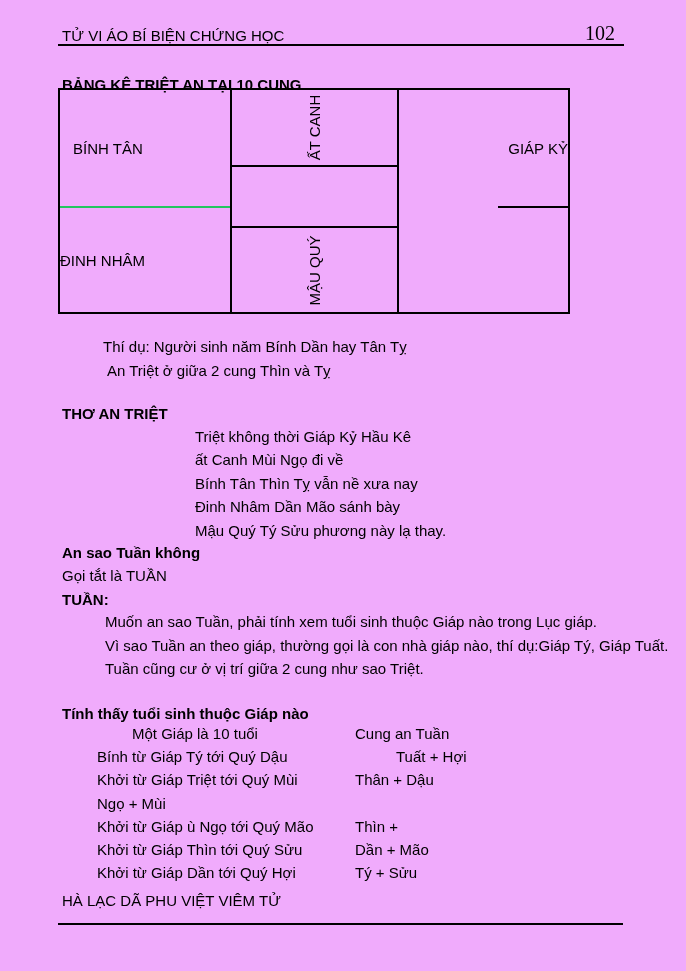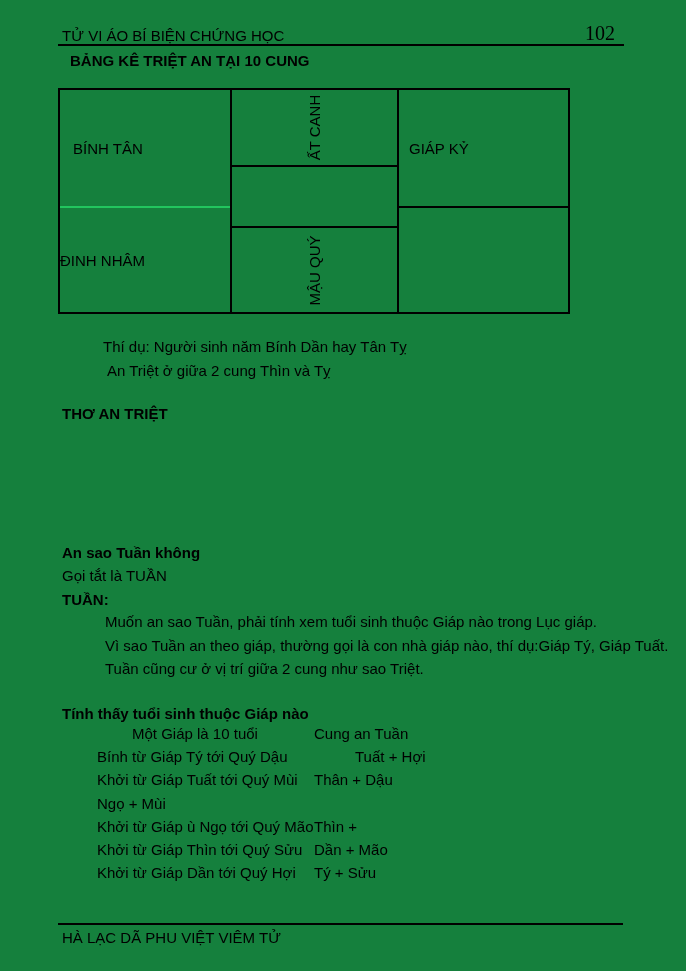--- a/index.html
+++ b/index.html
@@ -1,39 +1,39 @@
 <!DOCTYPE html>
 <html><head>
 <meta charset="utf-8">
 <style>
   * { margin:0; padding:0; box-sizing:border-box; }
   html,body { background:#e8e8e8; }
   .page {
-    position:relative; width:686px; height:971px; background:#15803d;
+    position:relative; width:686px; height:971px; background:#f0abfc;
     font-family:"Liberation Sans","DejaVu Sans",sans-serif; color:#000;
     overflow:hidden; margin:0 auto;
   }
   .abs { position:absolute; }
   .t { font-size:15px; line-height:19px; white-space:nowrap; }
   .b { font-weight:bold; }
   .rule { position:absolute; height:2px; background:#000; }
 
   
   .hdr-title { left:62px; top:26px; }
   .pg-num { left:585px; top:22px; font-family:"Liberation Serif","DejaVu Serif",serif; font-size:20px; line-height:22px; }
   .hdr-rule { left:58px; top:44px; width:566px; }
 
-  .sec-title { left:62px; top:51px;margin-left:8px; }
+  .sec-title { left:62px; top:75px; }
 
   
   .diagram { left:58px; top:88px; width:512px; height:226px; border:2px solid #000; display:flex; }
   .col { height:100%; display:flex; flex-direction:column; }
   .col-left  { width:172px; border-right:2px solid #000; }
   .col-mid   { width:167px; border-right:2px solid #000; }
-  .col-right { flex:1; }
+  .col-right { flex:1;align-items:flex-end; }
   .cell { display:flex; align-items:center; }
   .cell-lt { height:118px; border-bottom:2px solid #22c55e; padding-left:13px; }
   .cell-lb { flex:1; }
   .cell-mt { height:77px; border-bottom:2px solid #000; justify-content:center; }
   .cell-mg { height:61px; border-bottom:2px solid #000; }
   .cell-mb { flex:1; justify-content:center; }
   .cell-rt { height:118px; border-bottom:2px solid #000; padding-left:10px; }
   .cell-rb { flex:1; }
   .vtext { transform:rotate(-90deg); white-space:nowrap; font-size:15px; }
 
@@ -49,28 +49,28 @@
   
   .tuan-h { left:62px; top:543px; }
   .tuan-a { left:62px; top:566px; }
   .tuan-l { left:62px; top:590px; }
   .paras { left:105px; top:610px; font-size:15px; }
   .paras div { line-height:23.7px; white-space:nowrap; }
 
   
   .giap-h { left:62px; top:704px; }
   .grows { left:97px; top:724px; font-size:15px; }
-  .grow { display:flex; height:23.2px; line-height:19px; white-space:nowrap; }
+  .grow { display:flex; height:23.2px; line-height:19px; white-space:nowrap;gap:41px; }
   .gleft { width:217px; flex-shrink:0; }
   .grow:nth-child(1) .gleft { padding-left:35px; }
   .grow:nth-child(2) .gright { padding-left:41px; }
 
   
   .ftr-rule { left:58px; top:923px; width:565px; height:1.5px; }
-  .ftr-text { left:62px; top:928px; }
+  .ftr-text { left:62px; top:891px; }
 </style>
 </head>
 <body>
 
 <div class="page">
 
   <div class="abs t hdr-title">TỬ VI ÁO BÍ BIỆN CHỨNG HỌC</div>
   <div class="abs pg-num">102</div>
   <div class="rule hdr-rule"></div>
 
@@ -99,20 +99,27 @@
         <span class="t">GIÁP KỶ</span>
       </div>
       <div class="cell cell-rb"></div>
     </div>
   </div>
 
   <div class="abs t ex1">Thí dụ: Người sinh năm Bính Dần hay Tân Tỵ</div>
   <div class="abs t ex2">An Triệt ở giữa 2 cung Thìn và Tỵ</div>
 
   <div class="abs t b poem-h">THƠ AN TRIỆT</div>
+  <div class="abs poem">
+    <div>Triệt không thời Giáp Kỷ Hầu Kê</div>
+    <div>ất Canh Mùi Ngọ đi về</div>
+    <div>Bính Tân Thìn Tỵ vẫn nề xưa nay</div>
+    <div>Đinh Nhâm Dần Mão sánh bày</div>
+    <div>Mậu Quý Tý Sửu phương này lạ thay.</div>
+  </div>
 
   <div class="abs t b tuan-h">An sao Tuần không</div>
   <div class="abs t tuan-a">Gọi tắt là TUẦN</div>
   <div class="abs t b tuan-l">TUẦN:</div>
   <div class="abs paras">
     <div>Muốn an sao Tuần, phải tính xem tuổi sinh thuộc Giáp nào trong Lục giáp.</div>
     <div>Vì sao Tuần an theo giáp, thường gọi là con nhà giáp nào, thí dụ:Giáp Tý, Giáp Tuất.</div>
     <div>Tuần cũng cư ở vị trí giữa 2 cung như sao Triệt.</div>
   </div>
 
@@ -120,21 +127,21 @@
   <div class="abs grows">
     <div class="grow">
       <span class="gleft">Một Giáp là 10 tuổi</span>
       <span class="gright">Cung an Tuần</span>
     </div>
     <div class="grow">
       <span class="gleft">Bính từ Giáp Tý tới Quý Dậu</span>
       <span class="gright">Tuất + Hợi</span>
     </div>
     <div class="grow">
-      <span class="gleft">Khởi từ Giáp Tuất tới Quý Mùi</span>
+      <span class="gleft">Khởi từ Giáp Triệt tới Quý Mùi</span>
       <span class="gright">Thân + Dậu</span>
     </div>
     <div class="grow">
       <span class="gright">Ngọ + Mùi</span>
     </div>
     <div class="grow">
       <span class="gleft">Khởi từ Giáp ù Ngọ tới Quý Mão</span>
       <span class="gright">Thìn +</span>
     </div>
     <div class="grow">

